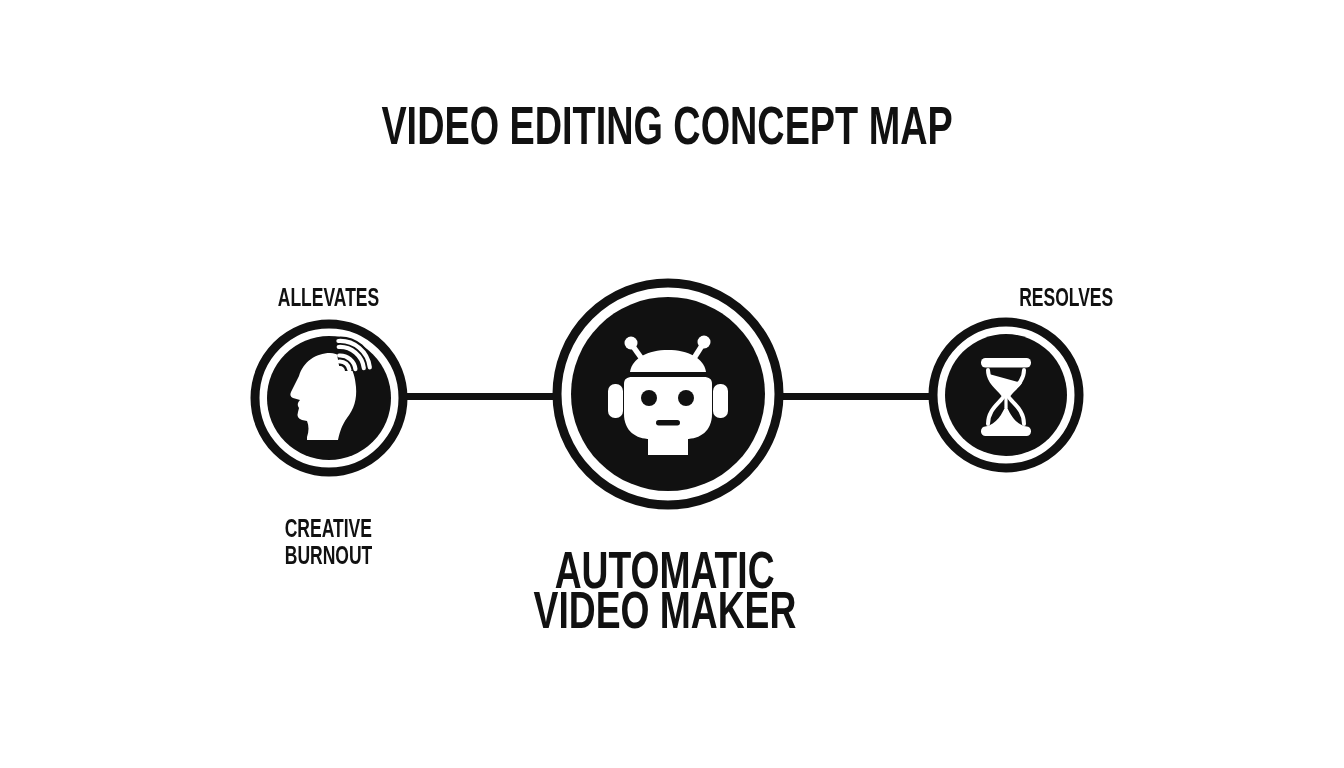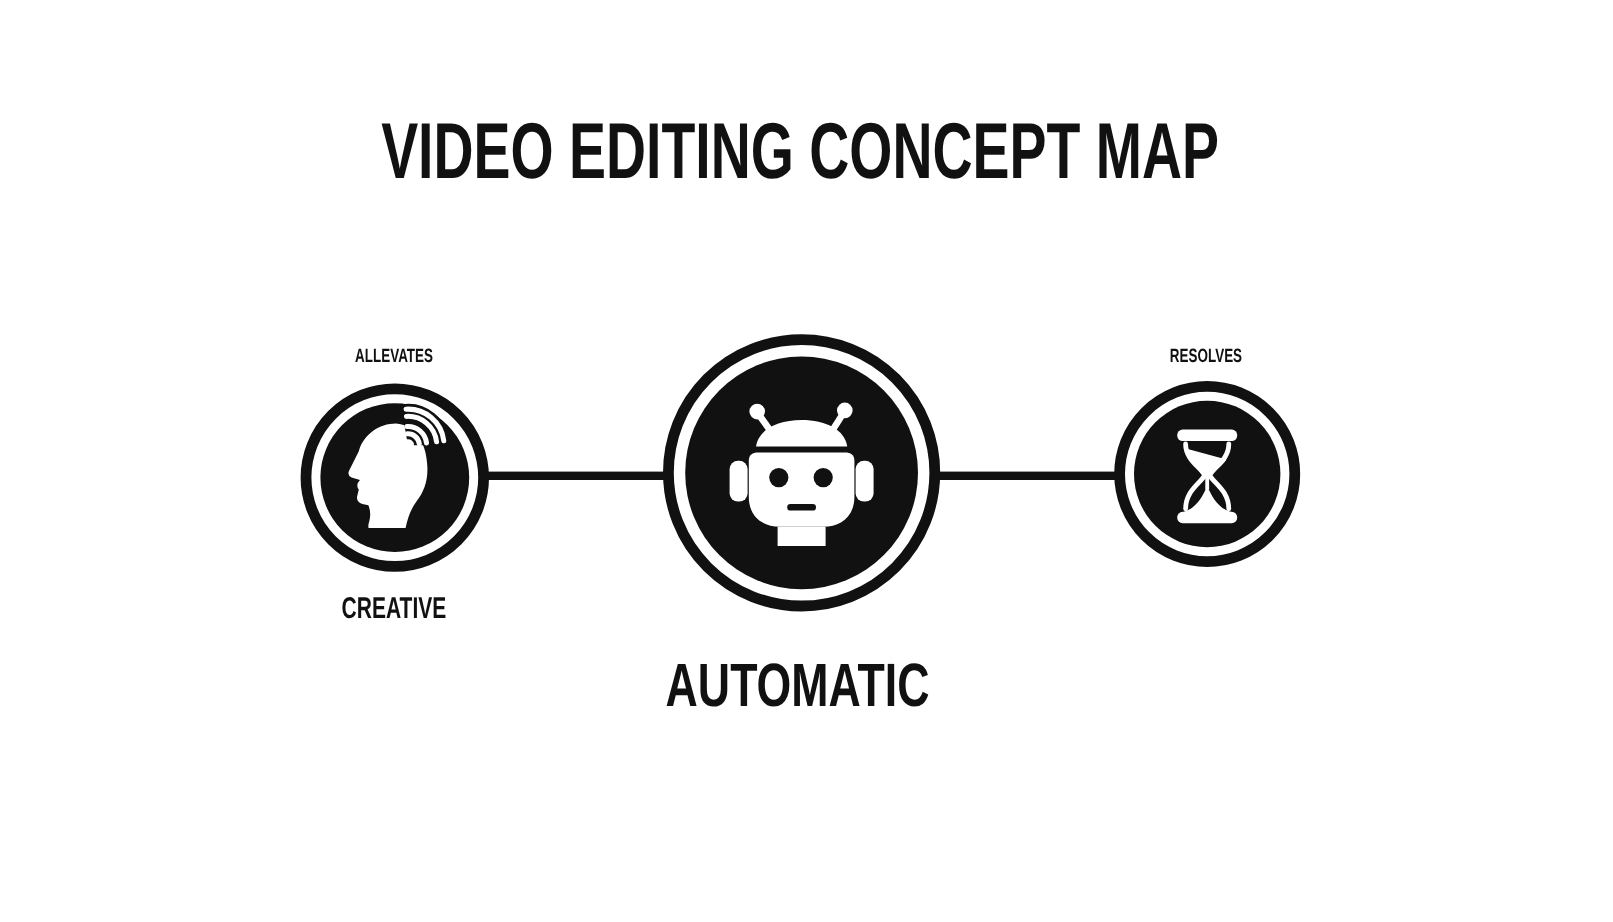--- a/index.html
+++ b/index.html
@@ -8,28 +8,28 @@
   #stage {
     position:relative; width:1344px; height:768px;
     background:var(--bg); overflow:hidden;
     font-family:"Liberation Sans","DejaVu Sans",sans-serif;
     color:var(--ink);
   }
   .txt { position:absolute; text-align:center; font-weight:700; color:var(--ink); }
   .condense { display:inline-block; transform:scaleX(0.70); transform-origin:50% 50%; white-space:nowrap; }
   .condense-mid { display:inline-block; transform:scaleX(0.73); transform-origin:50% 50%; white-space:nowrap; }
 
-  #page-title { left:0; width:1334px; top:88px; font-size:66px; line-height:74px; }
+  #page-title { left:0; width:1334px; top:88px; font-size:54px; line-height:74px; }
 
-  .relation { font-size:16px; line-height:25px; }
+  .relation { font-size:25px; line-height:25px; }
   #rel-left  { left:228px; width:200px; top:285px; }
-  #rel-right { left:905px; width:200px; top:285px; }
+  #rel-right { left:933px; width:200px; top:285px;text-align:right; }
 
   .node-label-sm { font-size:25px; line-height:27px; }
-  #label-left  { left:228px; width:200px; top:494px; }
+  #label-left  { left:228px; width:200px; top:515px; }
   #label-right { left:908px; width:200px; top:510px; }
 
   #label-center { left:465px; width:400px; top:551px; font-size:51px; line-height:39.5px; }
 
   .node { position:absolute; }
   #node-left   { left:250px; top:319px; width:158px; height:158px; }
   #node-center { left:552px; top:278px; width:232px; height:232px; }
   #node-right  { left:928px; top:317px; width:156px; height:156px; }
 
   .connector { position:absolute; top:393px; height:7px; background:var(--ink); }
@@ -110,20 +110,22 @@
         <path class="wstroke" stroke-width="4" d="M 96 53 C 96 66 84 72 80 79 C 84 86 96 92 96 107"></path>
       </g>
       <path class="wht" d="M 61 57 C 63 68 72 75 78 81 C 84 75 91 71 94 66 L 61 57 Z"></path>
       <rect class="wht" x="76.4" y="80" width="3.2" height="11"></rect>
       <path class="wht" d="M 57 110 C 69 107 74 97 78 88 C 82 97 87 107 99 110 Z"></path>
     </svg>
   </div>
 
   <div id="label-left" class="txt node-label-sm">
     <div><span class="condense">CREATIVE</span></div>
+    <div><span class="condense">BURNOUT</span></div>
   </div>
 
   <div id="label-center" class="txt">
     <div><span class="condense-mid">AUTOMATIC</span></div>
+    <div><span class="condense-mid">VIDEO MAKER</span></div>
   </div>
 
 
 </div>
 
 </body></html>

